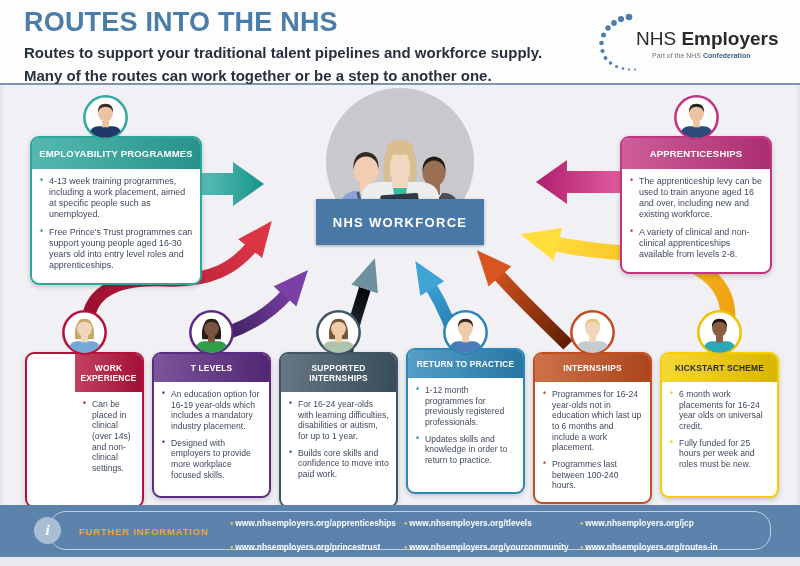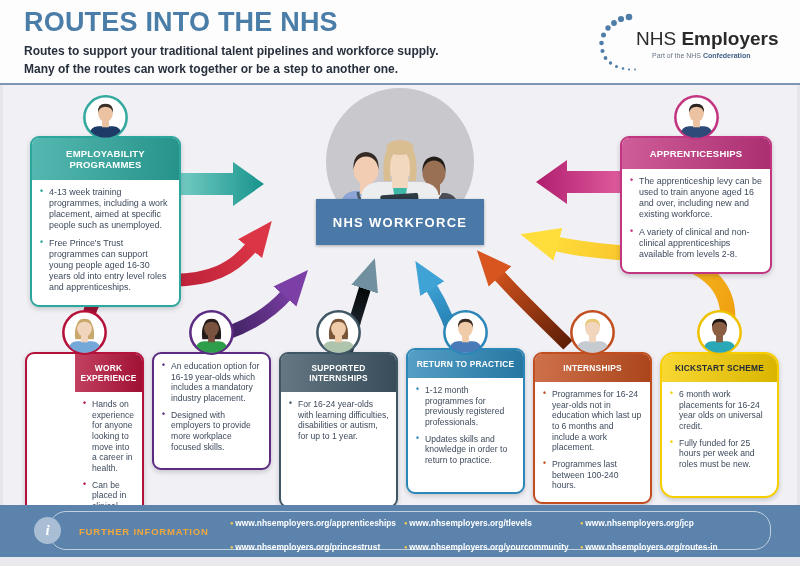--- a/index.html
+++ b/index.html
@@ -3,38 +3,38 @@
 <meta charset="utf-8">
 <style>
   *{margin:0;padding:0;box-sizing:border-box}
   html,body{width:800px;height:566px;overflow:hidden}
   body{font-family:"Liberation Sans",sans-serif;background:#fff;position:relative}
   .page{position:absolute;inset:0;background:var(--page_bg,#F1F0F4);box-shadow:inset 0 0 0 3px #E7E7EB}
 
   
   .hdr{position:absolute;left:0;top:0;width:800px;height:85px;background:#FDFDFE;border-bottom:2px solid #7E95B2;z-index:4}
   .title{position:absolute;left:24px;top:7px;font-size:27px;font-weight:bold;color:var(--title_blue,#4A7DA7);letter-spacing:.2px}
-  .sub{position:absolute;left:24px;top:42px;font-size:12px;font-weight:bold;color:#27303C;line-height:1.5}
+  .sub{position:absolute;left:24px;top:42px;font-size:15px;font-weight:bold;color:#27303C;line-height:1.5}
   .logo{position:absolute;right:20px;top:6px;width:190px;height:72px;z-index:5}
   .logo-dots{position:absolute;left:0;top:6px}
   .logo-main{position:absolute;left:46px;top:22px;font-size:19px;color:#2A2A2C;white-space:nowrap}
   .logo-main b{font-weight:bold}
   .logo-tag{position:absolute;left:62px;top:46px;font-size:7px;color:#6B7683;white-space:nowrap}
   .logo-tag b{color:#3E5F84}
 
   
   .arrows{position:absolute;left:0;top:85px;z-index:1;pointer-events:none}
 
   
   .card{position:absolute;background:#fff;border:2px solid var(--ac);border-radius:9px;box-shadow:0 2px 5px rgba(40,40,60,.22);overflow:hidden;z-index:2}
   .card-h{background-color:var(--ac);background-image:linear-gradient(95deg,rgba(255,255,255,.20),rgba(0,0,0,.12));color:var(--tc,#fff);font-weight:bold;text-align:center;letter-spacing:.2px}
   .card ul{list-style:none;padding:7px 7px 5px 8px}
   .card li{position:relative;padding-left:9px;color:#3E4A5C;margin-bottom:7px}
   .card li::before{content:"•";position:absolute;left:0;top:-1px;color:var(--ac);font-weight:bold}
-  .card.big{width:151px}
+  .card.big{width:172px}
   .card.big .card-h{font-size:9.5px;padding:10px 2px}
   .card.big li{font-size:8.9px;line-height:1.24}
   .card.small{width:119px}
   .card.small .card-h{font-size:8.4px;padding:9px 2px}
   .card.small ul{min-height:114px}
   .card.small li{font-size:8.6px;line-height:1.24;margin-bottom:6px}
 
   .avatar{position:absolute;width:47px;height:47px;z-index:3}
 
   
@@ -250,41 +250,41 @@
           <path d="M14.5,31 Q12.5,12 24,11 Q35.5,12 33.5,31 Z" fill="#C9A96B"></path>
           <path d="M8,48 L8,41 Q8,34 16,33 L32,33 Q40,34 40,41 L40,48 Z" fill="#74A8D8"></path>
           <rect x="20.5" y="23" width="7" height="11" fill="#F2D5BD"></rect>
           <ellipse cx="24" cy="19.5" rx="7.6" ry="9" fill="#F2D5BD"></ellipse>
           <path d="M16.4,19 Q15.6,10.2 24,10 Q32.4,10.2 31.6,19 Q30.4,13.2 24,13 Q17.6,13.2 16.4,19 Z" fill="#C9A96B"></path>
         </g>
       </svg></span>
   <div class="card small" style="left: 25px; top: 352px; padding-left: 48px; --ac: #B5123B;">
     <div class="card-h">WORK EXPERIENCE</div>
     <ul>
-      <li>Hands on experience for anyone looking to move into a career in health.</li>
       <li>Can be placed in clinical (over 14s) and non-clinical settings.</li>
     </ul>
   </div>
 
   <span class="avatar" style="left:188px;top:309px"><svg viewBox="0 0 48 48" width="100%" height="100%">
         <defs>
           <clipPath id="avc3">
             <circle cx="24" cy="24" r="20.8"></circle>
           </clipPath>
         </defs>
         <circle cx="24" cy="24" r="21.6" fill="#fff" stroke="#5C2B82" stroke-width="2.6"></circle>
         <g clip-path="url(#avc3)">
           <path d="M14.5,31 Q12.5,12 24,11 Q35.5,12 33.5,31 Z" fill="#241C18"></path>
           <path d="M8,48 L8,41 Q8,34 16,33 L32,33 Q40,34 40,41 L40,48 Z" fill="#2E9E4A"></path>
           <rect x="20.5" y="23" width="7" height="11" fill="#7A5240"></rect>
           <ellipse cx="24" cy="19.5" rx="7.6" ry="9" fill="#7A5240"></ellipse>
           <path d="M16.4,19 Q15.6,10.2 24,10 Q32.4,10.2 31.6,19 Q30.4,13.2 24,13 Q17.6,13.2 16.4,19 Z" fill="#241C18"></path>
         </g>
       </svg></span>
   <div class="card small" style="left: 152px; top: 352px; --ac: #5C2B82;">
+    <div class="card-h">T LEVELS</div>
     <ul>
       <li>An education option for 16-19 year-olds which includes a mandatory industry placement.</li>
       <li>Designed with employers to provide more workplace focused skills.</li>
     </ul>
   </div>
 
   <span class="avatar" style="left:315px;top:309px"><svg viewBox="0 0 48 48" width="100%" height="100%">
         <defs>
           <clipPath id="avc4">
             <circle cx="24" cy="24" r="20.8"></circle>
@@ -296,20 +296,21 @@
           <path d="M8,48 L8,41 Q8,34 16,33 L32,33 Q40,34 40,41 L40,48 Z" fill="#AFC4AC"></path>
           <rect x="20.5" y="23" width="7" height="11" fill="#F0CBA9"></rect>
           <ellipse cx="24" cy="19.5" rx="7.6" ry="9" fill="#F0CBA9"></ellipse>
           <path d="M16.4,19 Q15.6,10.2 24,10 Q32.4,10.2 31.6,19 Q30.4,13.2 24,13 Q17.6,13.2 16.4,19 Z" fill="#7A5538"></path>
         </g>
       </svg></span>
   <div class="card small" style="left: 279px; top: 352px; --ac: #3F5665;">
     <div class="card-h">SUPPORTED INTERNSHIPS</div>
     <ul>
       <li>For 16-24 year-olds with learning difficulties, disabilities or autism, for up to 1 year.</li>
+      <li>Builds core skills and confidence to move into paid work.</li>
     </ul>
   </div>
 
   <span class="avatar" style="left:442px;top:309px"><svg viewBox="0 0 48 48" width="100%" height="100%">
         <defs>
           <clipPath id="avc5">
             <circle cx="24" cy="24" r="20.8"></circle>
           </clipPath>
         </defs>
         <circle cx="24" cy="24" r="21.6" fill="#fff" stroke="#2B87B8" stroke-width="2.6"></circle>
@@ -357,21 +358,21 @@
           </clipPath>
         </defs>
         <circle cx="24" cy="24" r="21.6" fill="#fff" stroke="#EEC200" stroke-width="2.6"></circle>
         <g clip-path="url(#avc7)">
           <path d="M8,48 L8,41 Q8,34 16,33 L32,33 Q40,34 40,41 L40,48 Z" fill="#2BA8B8"></path>
           <rect x="20.5" y="23" width="7" height="11" fill="#8A5E42"></rect>
           <ellipse cx="24" cy="19.5" rx="7.6" ry="9" fill="#8A5E42"></ellipse>
           <path d="M16.4,19 Q15.6,10.2 24,10 Q32.4,10.2 31.6,19 Q30.4,13.2 24,13 Q17.6,13.2 16.4,19 Z" fill="#1A1512"></path>
         </g>
       </svg></span>
-  <div class="card small" style="left: 660px; top: 352px; border-radius: 14px; --ac: #F7CE00; --tc: #232B38;">
+  <div class="card small" style="left: 660px; top: 352px; --ac: #F7CE00; --tc: #232B38;">
     <div class="card-h">KICKSTART SCHEME</div>
     <ul>
       <li>6 month work placements for 16-24 year olds on universal credit.</li>
       <li>Fully funded for 25 hours per week and roles must be new.</li>
     </ul>
   </div>
 
   <div class="ftr">
     <div class="ftr-outline"></div>
     <div class="info-circle">i</div>

